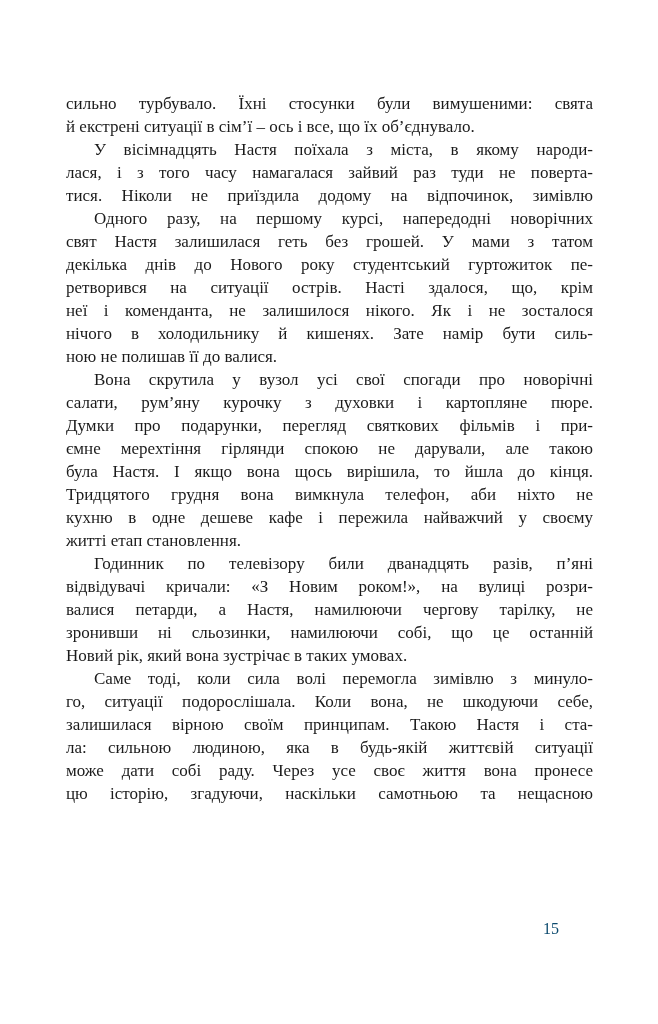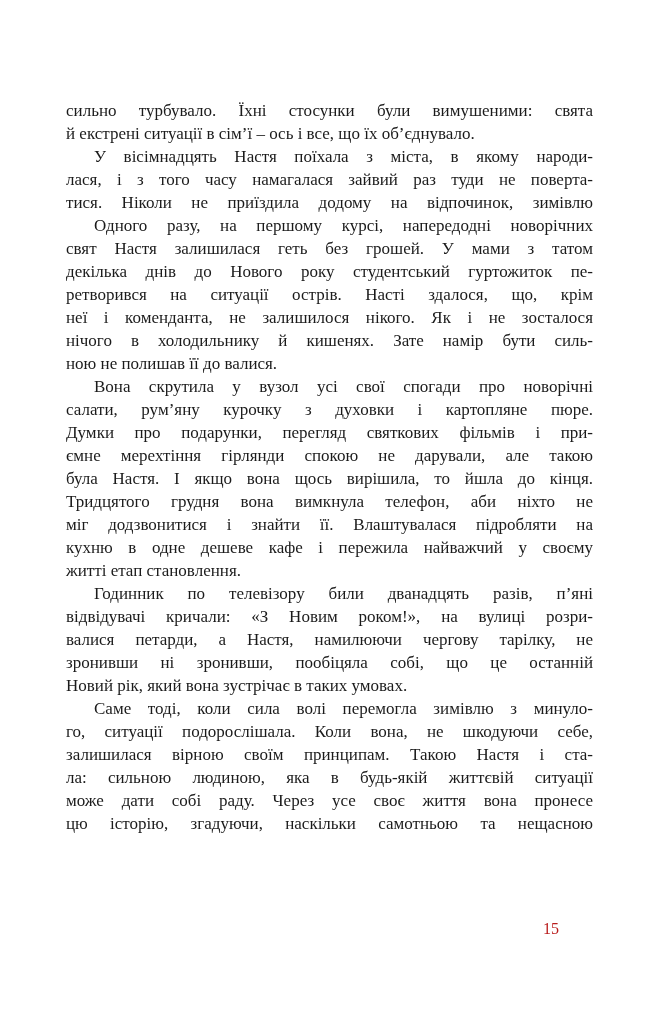--- a/index.html
+++ b/index.html
@@ -17,21 +17,21 @@
   }
   .book-page {
     position: absolute;
     top: 0; left: 0;
     width: 658px;
     height: 1024px;
     background: #ffffff;
   }
   .text-block {
     position: absolute;
-    top: 99px;
+    top: 92px;
     left: 66px;
     width: 527px;
     font-size: 17px;
     line-height: 23px;
   }
   .para {
     margin: 0;
     padding: 0;
   }
   .line {
@@ -49,21 +49,21 @@
   .para.indent .line:first-child {
     text-indent: 28px;
   }
   .page-number {
     position: absolute;
     top: 920px;
     left: 66px;
     width: 493px;
     text-align: right;
     font-size: 16px;
-    color: #b91c1c;
+    color: #0c4a6e;
   }
 </style>
 </head>
 <body>
 
 <div class="book-page">
   <div class="text-block">
       <p class="para">
         <span class="line">сильно турбувало. Їхні стосунки були вимушеними: свята</span>
         <span class="line last">й екстрені ситуації в сім’ї – ось і все, що їх об’єднувало.</span>
@@ -82,29 +82,28 @@
         <span class="line">нічого в холодильнику й кишенях. Зате намір бути силь-</span>
         <span class="line last">ною не полишав її до валися.</span>
       </p>
       <p class="para indent">
         <span class="line">Вона скрутила у вузол усі свої спогади про новорічні</span>
         <span class="line">салати, рум’яну курочку з духовки і картопляне пюре.</span>
         <span class="line">Думки про подарунки, перегляд святкових фільмів і при-</span>
         <span class="line">ємне мерехтіння гірлянди спокою не дарували, але такою</span>
         <span class="line">була Настя. І якщо вона щось вирішила, то йшла до кінця.</span>
         <span class="line">Тридцятого грудня вона вимкнула телефон, аби ніхто не</span>
-        <span class="line">міг додзвонитися і знайти її. Влаштувалася підробляти на</span>
         <span class="line">кухню в одне дешеве кафе і пережила найважчий у своєму</span>
         <span class="line last">житті етап становлення.</span>
       </p>
       <p class="para indent">
         <span class="line">Годинник по телевізору били дванадцять разів, п’яні</span>
         <span class="line">відвідувачі кричали: «З Новим роком!», на вулиці розри-</span>
         <span class="line">валися петарди, а Настя, намилюючи чергову тарілку, не</span>
-        <span class="line">зронивши ні зронивши, пообіцяла собі, що це останній</span>
+        <span class="line">зронивши ні сльозинки, намилюючи собі, що це останній</span>
         <span class="line last">Новий рік, який вона зустрічає в таких умовах.</span>
       </p>
       <p class="para indent">
         <span class="line">Саме тоді, коли сила волі перемогла зимівлю з минуло-</span>
         <span class="line">го, ситуації подорослішала. Коли вона, не шкодуючи себе,</span>
         <span class="line">залишилася вірною своїм принципам. Такою Настя і ста-</span>
         <span class="line">ла: сильною людиною, яка в будь-якій життєвій ситуації</span>
         <span class="line">може дати собі раду. Через усе своє життя вона пронесе</span>
         <span class="line">цю історію, згадуючи, наскільки самотньою та нещасною</span>
       </p>

